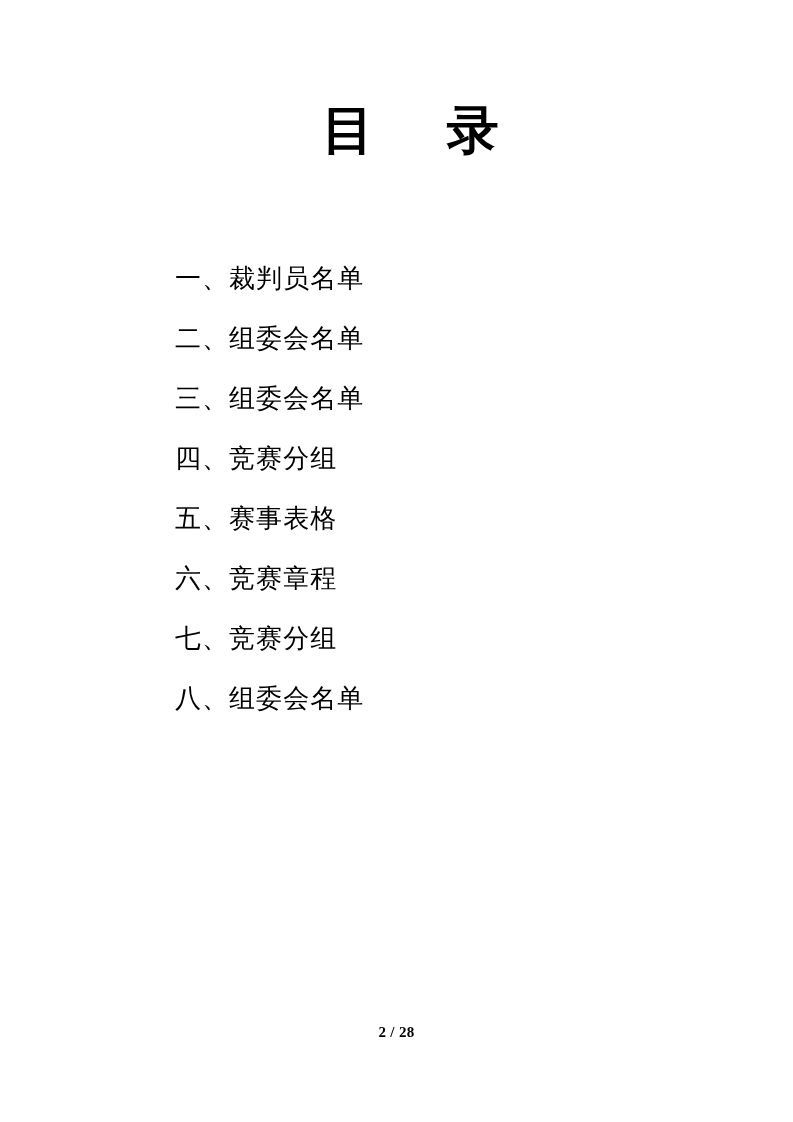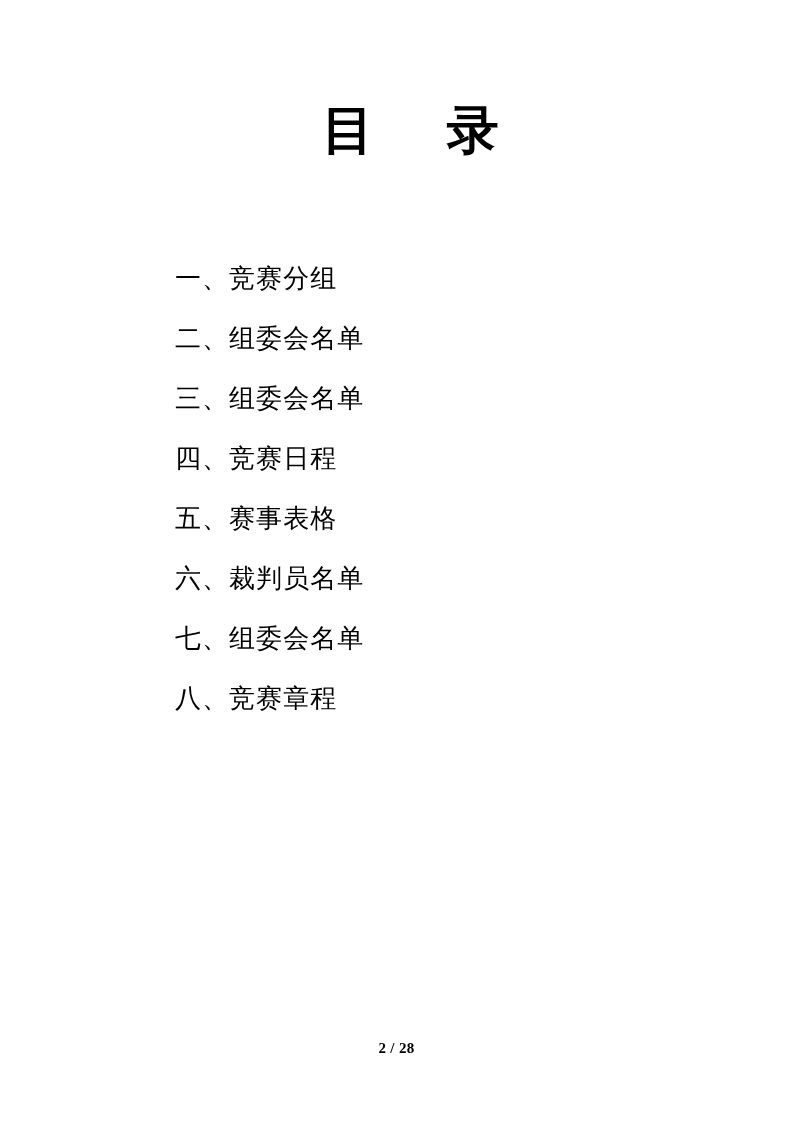--- a/index.html
+++ b/index.html
@@ -53,36 +53,35 @@
   .page-number {
     position: absolute;
     top: 1024px;
     left: 0;
     width: 793px;
     text-align: center;
     font-family: "Liberation Serif", "DejaVu Serif", serif;
     font-weight: bold;
     font-size: 15px;
     letter-spacing: 0.02em;
-    margin-top: 16px;
   }
 </style>
 </head>
 <body>
 
 <div class="page">
 
   <div class="doc-title">目    录</div>
 
   <div class="toc">
-    <div class="toc-item">一、竞赛分组</div>
+    <div class="toc-item">一、裁判员名单</div>
     <div class="toc-item">二、组委会名单</div>
     <div class="toc-item">三、组委会名单</div>
-    <div class="toc-item">四、竞赛日程</div>
+    <div class="toc-item">四、竞赛分组</div>
     <div class="toc-item">五、赛事表格</div>
-    <div class="toc-item">六、裁判员名单</div>
-    <div class="toc-item">七、组委会名单</div>
-    <div class="toc-item">八、竞赛章程</div>
+    <div class="toc-item">六、竞赛章程</div>
+    <div class="toc-item">七、竞赛分组</div>
+    <div class="toc-item">八、组委会名单</div>
   </div>
 
   <div class="page-number">2 / 28</div>
 
 </div>
 
 </body></html>

